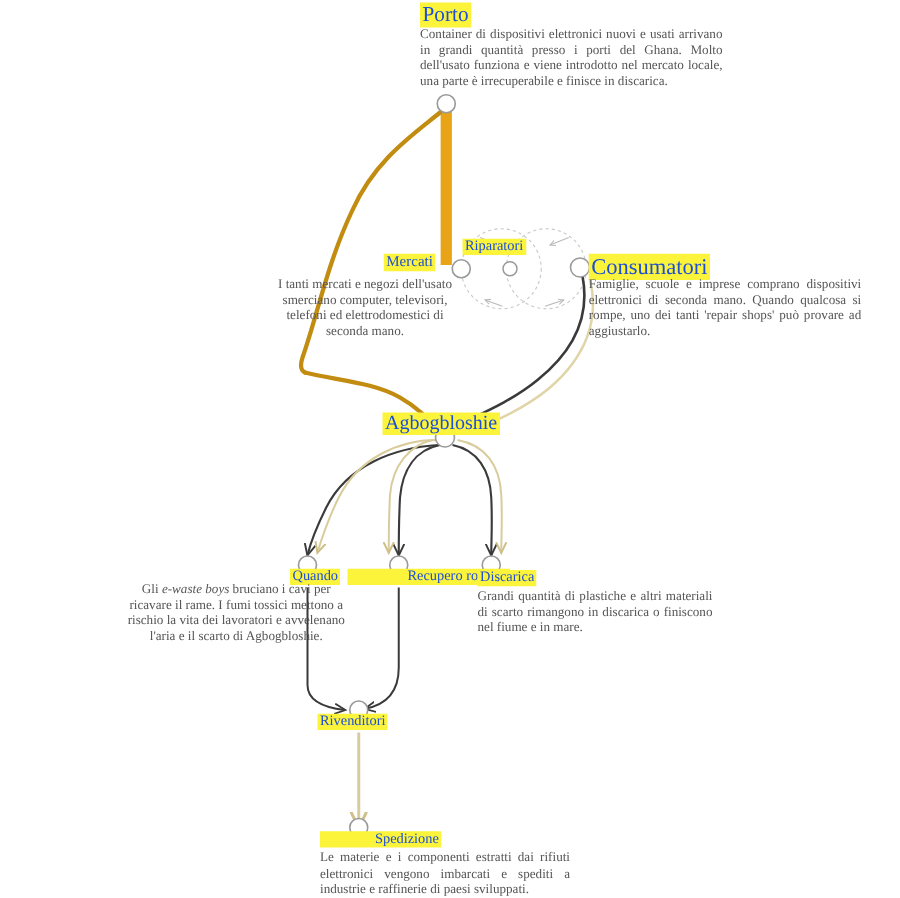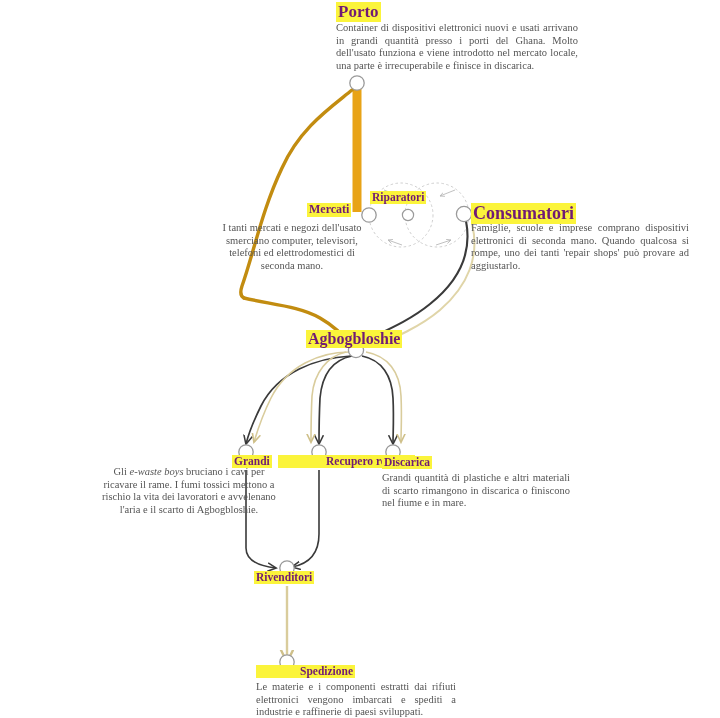--- a/index.html
+++ b/index.html
@@ -6,23 +6,23 @@
   html,body{margin:0;padding:0;background:#ffffff;}
   body{
     width:720px;height:718px;position:relative;overflow:hidden;
     font-family:"Liberation Serif","DejaVu Serif",serif;
     color:#3b3b3b;
   }
   #canvas{position:absolute;left:0;top:0;width:720px;height:718px;}
   .label{
     position:absolute;
     font-family:"Liberation Serif","DejaVu Serif",serif;
-    font-weight:bold;
+    font-weight:normal;
     background:#FBF43B;
-    color:#701a75;
+    color:#1d4ed8;
     line-height:1.15;
     padding:0 2px;
     white-space:nowrap;
     box-decoration-break:clone;
   }
   .desc{
     position:absolute;
     font-family:"Liberation Serif","DejaVu Serif",serif;
     font-size:10.5px;
     line-height:12.6px;
@@ -165,21 +165,21 @@
   <g>
     <circle cx="287" cy="662" r="7.2" fill="#ffffff" stroke="#9a9a9a" stroke-width="1.3"></circle>
   </g>
 </svg>
 
 <span class="label" id="lbl-porto">Porto</span>
 <span class="label" id="lbl-mercati">Mercati</span>
 <span class="label" id="lbl-riparatori">Riparatori</span>
 <span class="label" id="lbl-consumatori">Consumatori</span>
 <span class="label" id="lbl-agbogbloshie">Agbogbloshie</span>
-<span class="label" id="lbl-fuochi">Grandi</span>
+<span class="label" id="lbl-fuochi">Quando</span>
 <span class="label" id="lbl-recupero">Recupero rottami</span>
 <span class="label" id="lbl-discarica">Discarica</span>
 <span class="label" id="lbl-rivenditori">Rivenditori</span>
 <span class="label" id="lbl-spedizione">Spedizione</span>
 
 <div class="desc" id="desc-porto">Container di dispositivi elettronici nuovi e usati arrivano in grandi quantità presso i porti del Ghana. Molto dell'usato funziona e viene introdotto nel mercato locale, una parte è irrecuperabile e finisce in discarica.</div>
 <div class="desc center" id="desc-mercati">I tanti mercati e negozi dell'usato smerciano computer, televisori, telefoni ed elettrodomestici di seconda mano.</div>
 <div class="desc" id="desc-consumatori">Famiglie, scuole e imprese comprano dispositivi elettronici di seconda mano. Quando qualcosa si rompe, uno dei tanti 'repair shops' può provare ad aggiustarlo.</div>
 <div class="desc center" id="desc-fuochi"><span>Gli </span><em>e-waste boys</em><span> bruciano i cavi per ricavare il rame. I fumi tossici mettono a rischio la vita dei lavoratori e avvelenano l'aria e il scarto di Agbogbloshie.</span></div>
 <div class="desc" id="desc-discarica">Grandi quantità di plastiche e altri materiali di scarto rimangono in discarica o finiscono nel fiume e in mare.</div>

